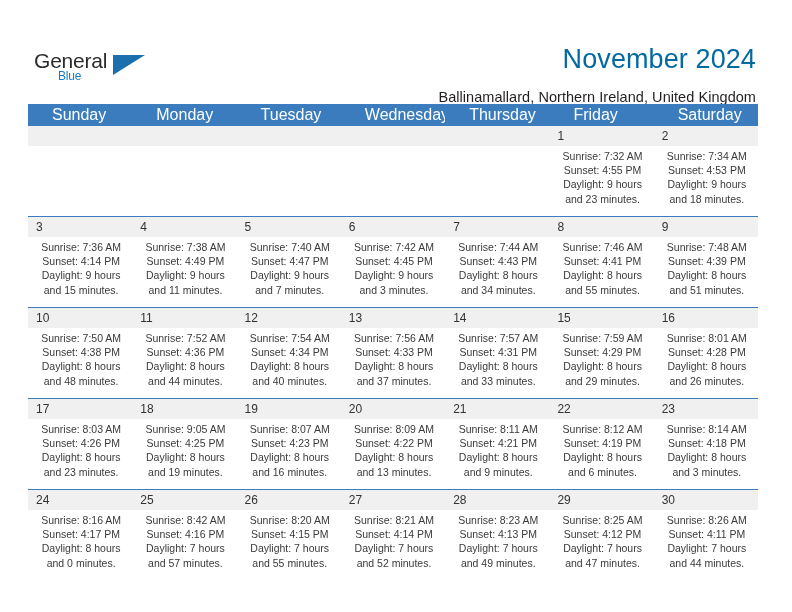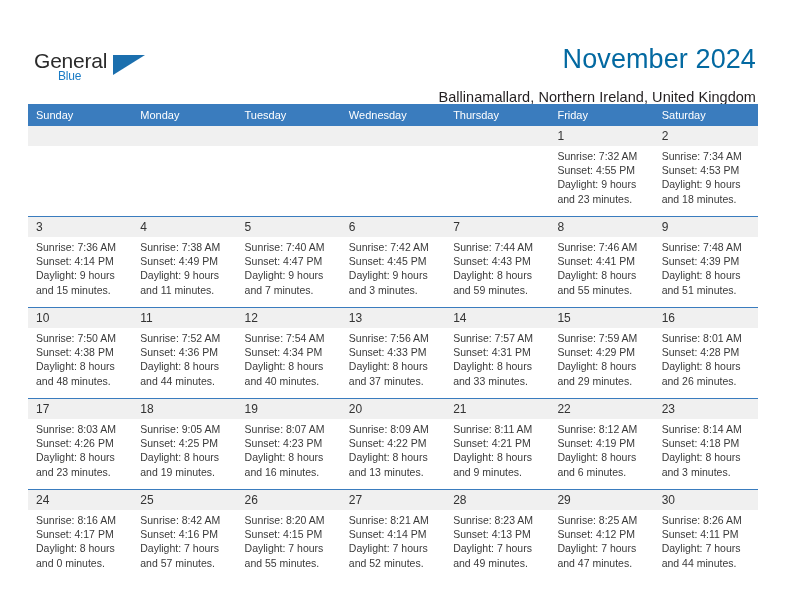--- a/index.html
+++ b/index.html
@@ -99,23 +99,23 @@
 
   .cal-head {
     display: flex;
     width: 100%;
     background: #3a7cbe;
     height: 22px;
   }
   .cal-head .hcell {
     flex: 1 1 0;
     color: #ffffff;
-    font-size: 11px;
+    font-size: 16px;
     line-height: 22px;
-    padding-left: 8px;
+    padding-left: 24px;
     white-space: nowrap;
     overflow: hidden;
   }
 
   .week {
     width: 100%;
     border-top: 1.5px solid #3a7cbe;
     position: relative;
   }
   .week:first-of-type {
@@ -139,20 +139,21 @@
   .week-body {
     display: flex;
     width: 100%;
     background: #ffffff;
     height: 70px;
   }
   .week-body .bcell {
     flex: 1 1 0;
     padding: 3px 6px 0 8px;
     overflow: hidden;
+    text-align: center;
   }
   .line {
     font-size: 10.5px;
     line-height: 14.2px;
     color: #3a3a3a;
     white-space: nowrap;
     font-family: "Liberation Sans", sans-serif;
   }
 </style>
 </head>
@@ -243,21 +244,21 @@
             <div class="bcell">
               <div class="line">Sunrise: 7:42 AM</div>
               <div class="line">Sunset: 4:45 PM</div>
               <div class="line">Daylight: 9 hours</div>
               <div class="line">and 3 minutes.</div>
             </div>
             <div class="bcell">
               <div class="line">Sunrise: 7:44 AM</div>
               <div class="line">Sunset: 4:43 PM</div>
               <div class="line">Daylight: 8 hours</div>
-              <div class="line">and 59 minutes.</div>
+              <div class="line">and 34 minutes.</div>
             </div>
             <div class="bcell">
               <div class="line">Sunrise: 7:46 AM</div>
               <div class="line">Sunset: 4:41 PM</div>
               <div class="line">Daylight: 8 hours</div>
               <div class="line">and 55 minutes.</div>
             </div>
             <div class="bcell">
               <div class="line">Sunrise: 7:48 AM</div>
               <div class="line">Sunset: 4:39 PM</div>

